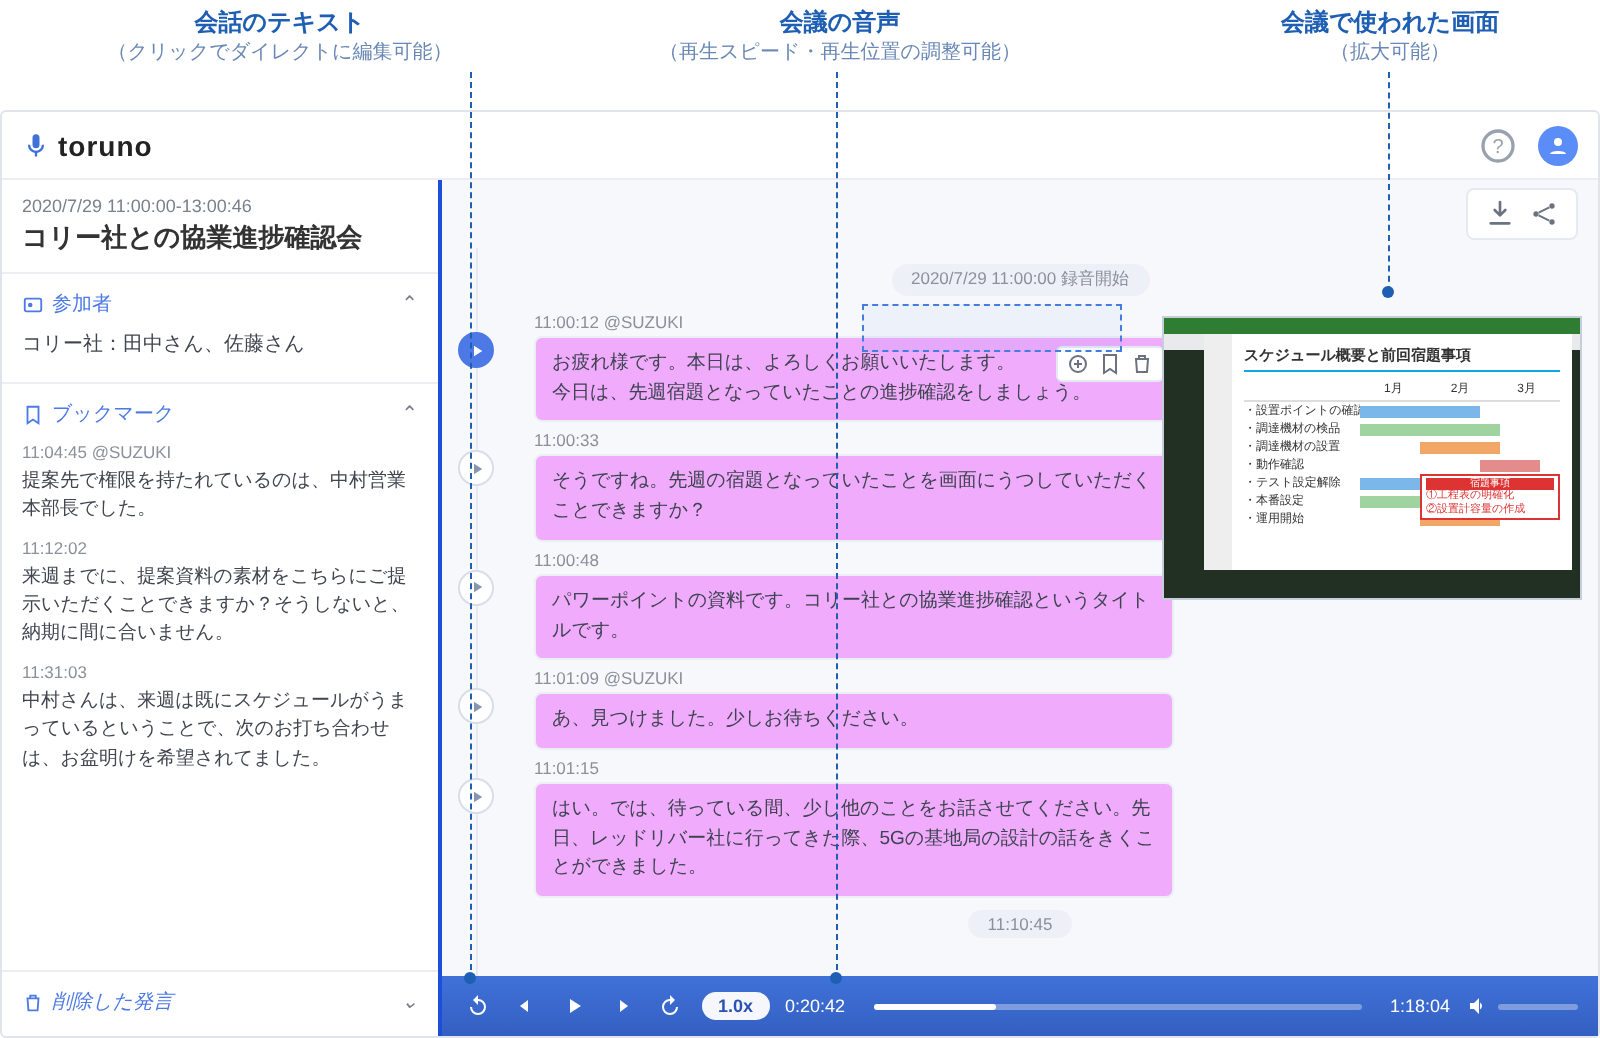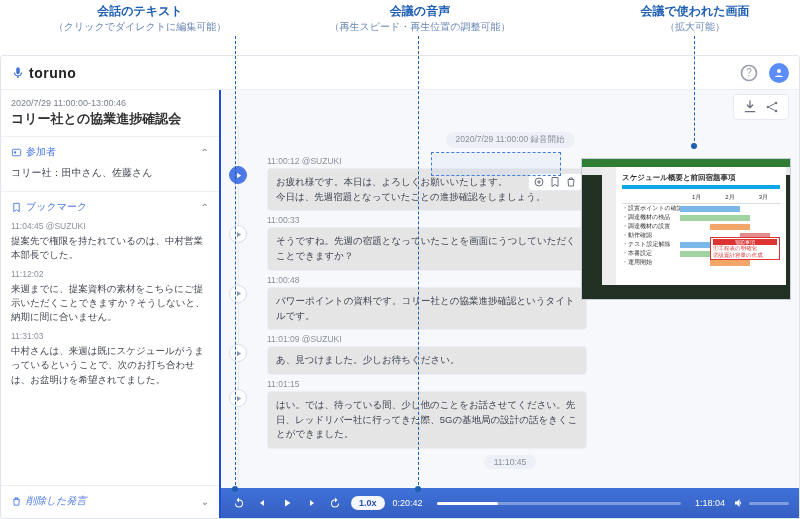--- a/index.html
+++ b/index.html
@@ -49,30 +49,30 @@
   .time-pill{ display:flex; justify-content:center; margin:2px 0 6px;}
   .time-pill span{ background:#edf0f6; color:#8a909c; font-size:8.5px; padding:2px 10px; border-radius:10px;}
 
   .row{ display:flex; gap:20px; padding:2px 8px; position:relative;}
   .play{ width:18px; height:18px; border-radius:50%; background:#fff; border:1px solid #d8dde8; display:flex; align-items:center; justify-content:center; color:#8a97b3; cursor:pointer; flex-shrink:0; margin-top:10px; z-index:2;}
   .play.active{ background:#4c79e6; color:#fff; border-color:#4c79e6;}
   .play svg{width:9px;height:9px;}
   .timeline{ position:absolute; left:17px; top:0; bottom:0; width:1px; background:#e5e9f1; z-index:0;}
   .bubble-wrap{ flex:1; min-width:0; max-width: 320px;}
   .meta{ font-size:8.5px; color:#8a909c; margin-bottom:2px;}
-  .bubble{ background:#e5e5e5; border:1px solid #ebeef5; border-radius:4px; padding:6px 8px; font-size:9.5px; line-height:1.55; color:#3d4350; position:relative;}
+  .bubble{ background:#f0abfc; border:1px solid #ebeef5; border-radius:4px; padding:6px 8px; font-size:9.5px; line-height:1.55; color:#3d4350; position:relative;}
 
   .bubble-tools{ position:absolute; right:4px; top:4px; display:flex; gap:4px; background:#fff; border:1px solid #e5e9f1; border-radius:3px; padding:2px 4px;}
   .bubble-tools .icon-btn{ width:12px; height:12px;}
 
   
   .screen-prev{ position:absolute; right:8px; top:34px; width:210px; height:142px; background:#222f23; border:1px solid #c7cedb; z-index:5; }
   .screen-inner{ position:absolute; inset:8px 4px 14px 20px; background:#fff; display:flex;}
   .slide{ flex:1; padding:6px 6px 4px; font-size:7px; }
-  .slide-title{ font-weight:700; font-size:7.5px; border-bottom:4px solid #0ea5e9; padding-bottom:2px; margin-bottom:3px;}
+  .slide-title{ font-weight:700; font-size:7.5px; border-bottom:1px solid #0ea5e9; padding-bottom:2px; margin-bottom:3px;}
   .mini-table{ display:grid; grid-template-columns: 58px 1fr 1fr 1fr; font-size:6px; }
   .mini-table div{ border-bottom:1px solid #ddd; padding:1px 2px; white-space:nowrap; overflow:hidden;}
   .mini-table .hd{ text-align:center;}
   .bar{ height:6px; margin-top:1px;}
   .bar.b1{ background:#7bb7e8; width:60%;}
   .bar.b2{ background:#9fd39f; width:70%;}
   .bar.b3{ background:#f2a668; width:40%; margin-left:30%;}
   .bar.b4{ background:#e48b8b; width:30%; margin-left:60%;}
   .callout{ position:absolute; right:6px; top:70px; width:70px; border:1px solid #d33; font-size:5.5px; background:#fff; padding:1px 2px; line-height:1.2; color:#d33;}
   .pp-sidebar{ width:14px; background:#eee;}

